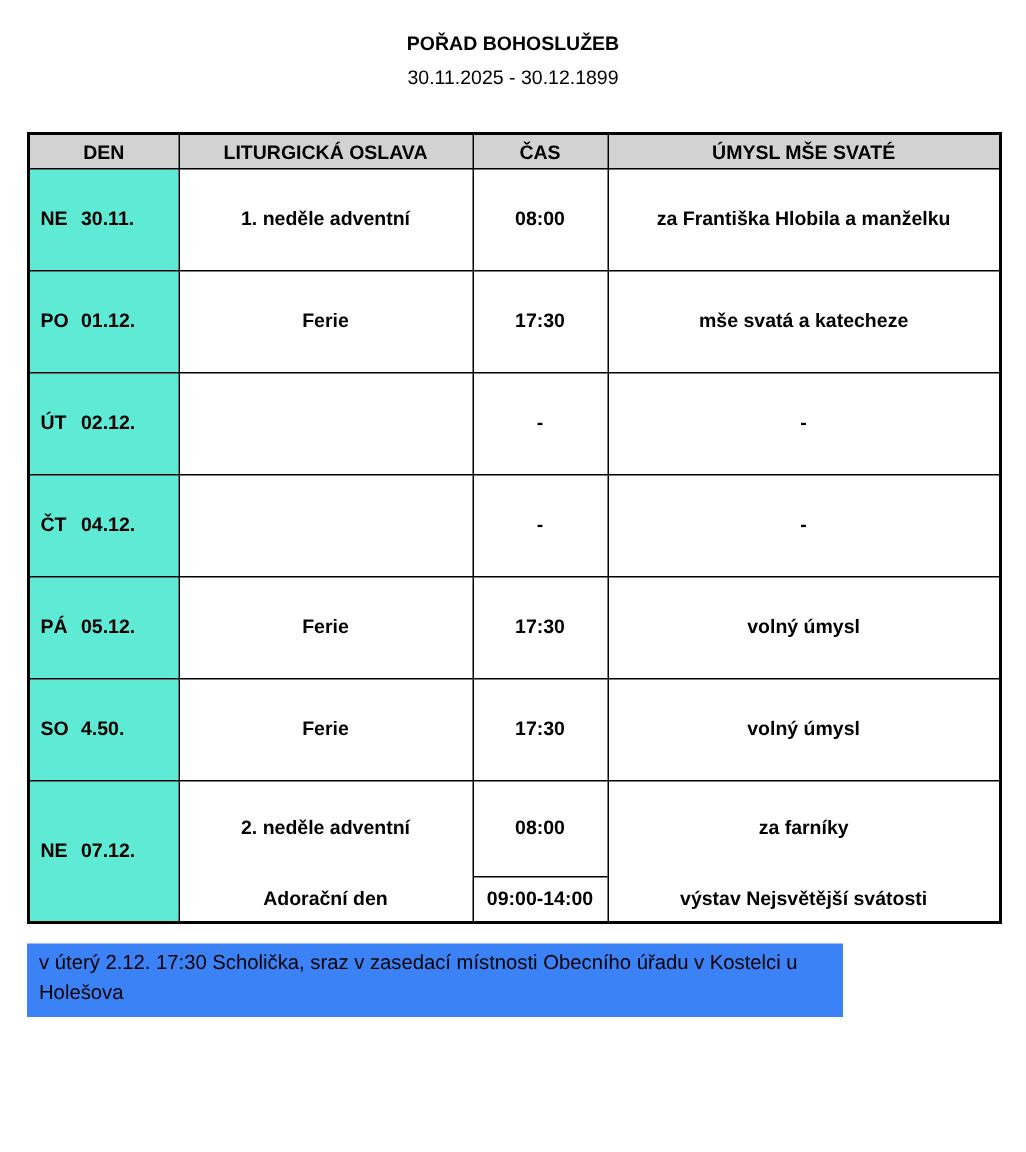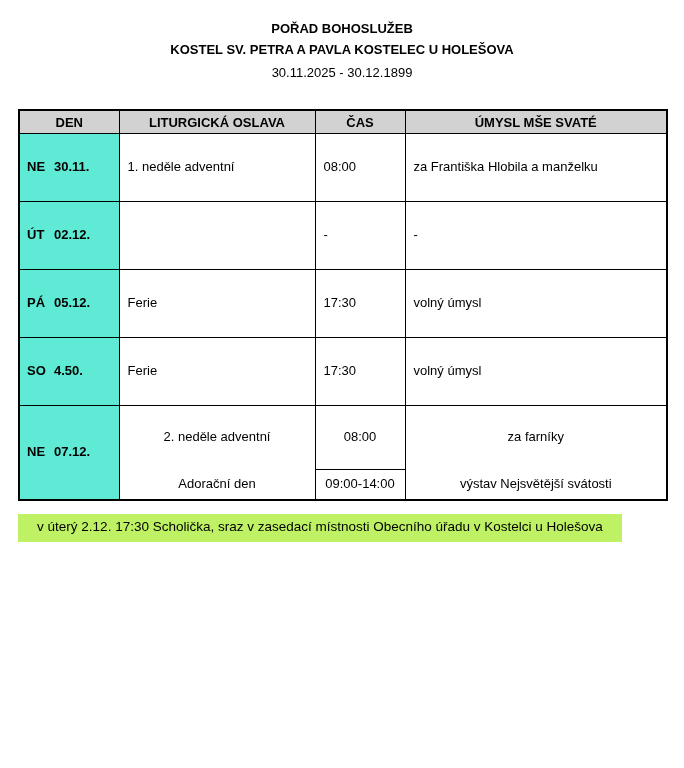--- a/index.html
+++ b/index.html
@@ -45,24 +45,25 @@
   th {
     background: #d2d2d2;
     font-size: 13px;
     font-weight: bold;
     height: 20px;
     padding: 1px 2px;
     text-align: center;
   }
   tr.data-row { height: 68px; }
   td {
-    text-align: left;
+    text-align: center;
     vertical-align: middle;
     padding: 2px 8px;
     line-height: 1.45;
+    font-weight: bold;
   }
   td.day-cell {
     background: #5eead4;
     text-align: left;
     font-weight: bold;
     padding-left: 7px;
   }
   td.day-cell .abbr {
     display: inline-block;
     width: 27px;
@@ -83,38 +84,37 @@
   .stack-bottom {
     height: 30px;
     display: flex;
     align-items: center;
     justify-content: center;
     padding: 0 4px;
     box-sizing: border-box;
   }
   .time-sub { border-top: 1px solid #000000; }
   .footer-note {
-    width: 604px;
+    width: 544px;
     box-sizing: border-box;
     margin: 13px 0 0 18px;
-    background: #bef264;
+    background: #3b82f6;
     padding: 3px 8px 5px 8px;
     font-size: 13.5px;
     line-height: 1.5;
-    text-align: center;
+    text-align: left;
   }
 </style>
 </head>
 <body>
 
 <div class="page">
 
   <div class="title-block">
     <div class="title-line">POŘAD BOHOSLUŽEB</div>
-    <div class="title-line">KOSTEL SV. PETRA A PAVLA KOSTELEC U HOLEŠOVA</div>
     <div class="date-line">30.11.2025 - 30.12.1899</div>
   </div>
 
   <table class="schedule">
     <colgroup>
       <col style="width:100px">
       <col style="width:196px">
       <col style="width:90px">
       <col style="width:262px">
     </colgroup>
@@ -130,21 +130,37 @@
       <tr class="data-row">
         <td class="day-cell">
           <span class="abbr">NE</span><span>30.11.</span>
         </td>
         <td>1. neděle adventní</td>
         <td>08:00</td>
         <td>za Františka Hlobila a manželku</td>
       </tr>
       <tr class="data-row">
         <td class="day-cell">
+          <span class="abbr">PO</span><span>01.12.</span>
+        </td>
+        <td>Ferie</td>
+        <td>17:30</td>
+        <td>mše svatá a katecheze</td>
+      </tr>
+      <tr class="data-row">
+        <td class="day-cell">
           <span class="abbr">ÚT</span><span>02.12.</span>
+        </td>
+        <td></td>
+        <td>-</td>
+        <td>-</td>
+      </tr>
+      <tr class="data-row">
+        <td class="day-cell">
+          <span class="abbr">ČT</span><span>04.12.</span>
         </td>
         <td></td>
         <td>-</td>
         <td>-</td>
       </tr>
       <tr class="data-row">
         <td class="day-cell">
           <span class="abbr">PÁ</span><span>05.12.</span>
         </td>
         <td>Ferie</td>

